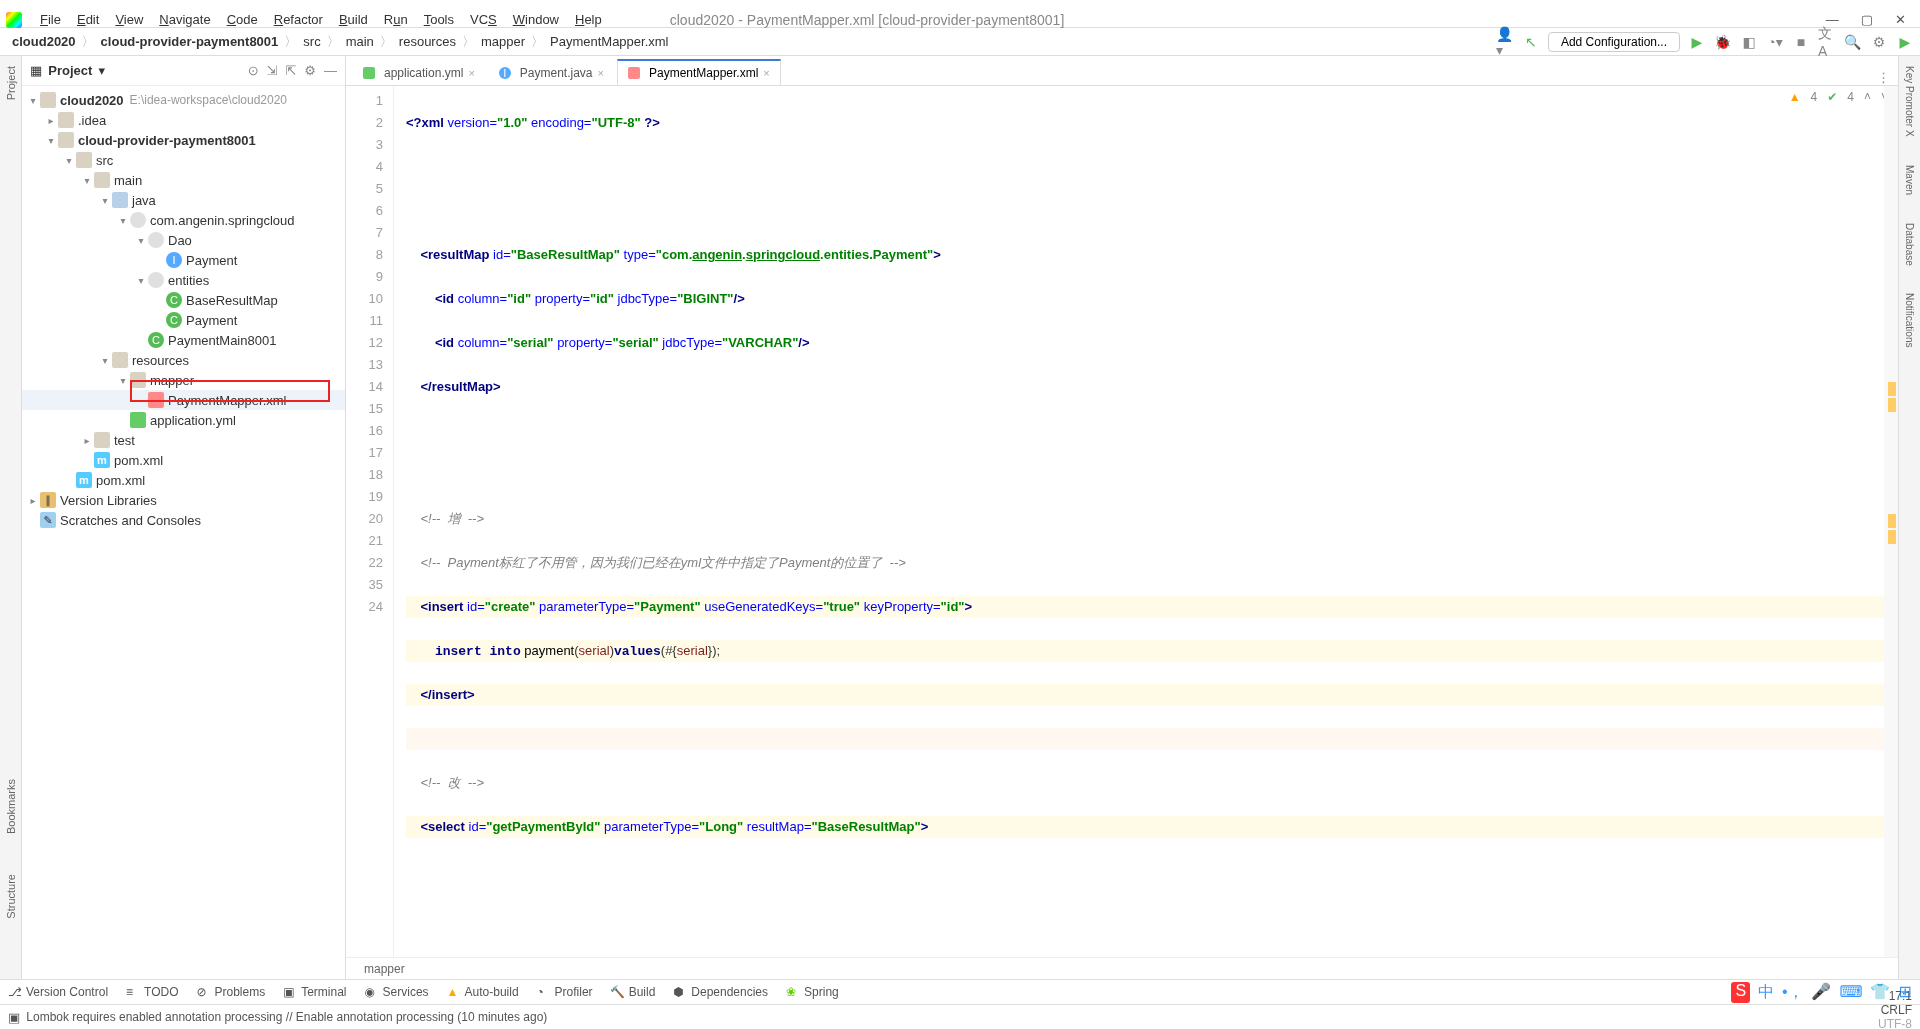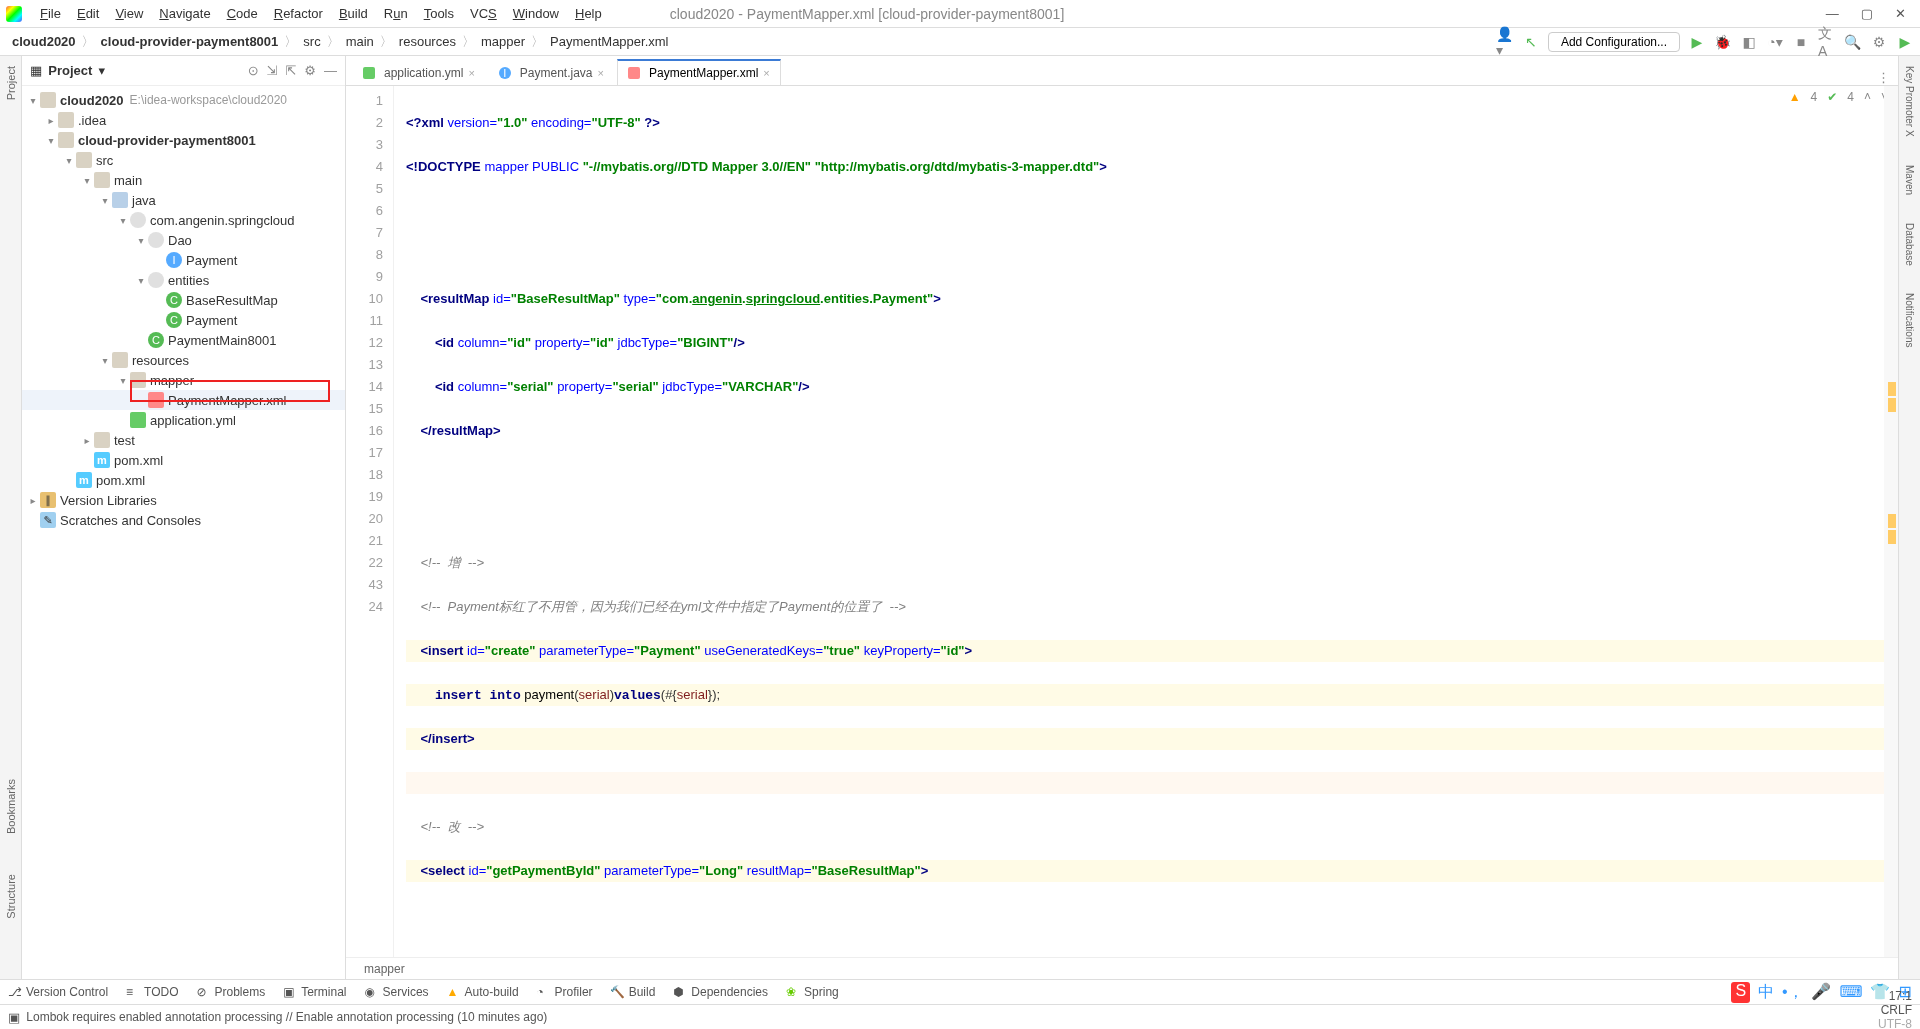--- a/index.html
+++ b/index.html
@@ -1,17 +1,17 @@
 <!DOCTYPE html>
 <html><head>
 <meta charset="utf-8">
 <style>
 * { margin: 0; padding: 0; box-sizing: border-box; font-family: "Segoe UI", Arial, sans-serif; }
 body { width: 1920px; height: 1029px; background: #fff; font-size: 13px; color: #333; overflow: hidden; display: flex; flex-direction: column; }
-.menubar { height: 28px; display: flex; align-items: center; padding: 4px 6px; border-bottom: 1px solid #ddd; }
+.menubar { height: 28px; display: flex; align-items: flex-start; padding: 12px 6px; border-bottom: 1px solid #ddd; }
 .menubar .logo { width: 16px; height: 16px; background: linear-gradient(135deg,#f55,#ff0,#0f0,#0ff,#55f); border-radius: 3px; margin-right: 10px; }
 .menubar .mi { padding: 0 8px; cursor: pointer; }
 .menubar .mi u { text-decoration: underline; }
 .menubar .title { margin-left: 60px; color: #888; font-size: 14px; flex: 0 0 auto; }
 .menubar .win { margin-left: auto; display: flex; gap: 22px; padding-right: 8px; color: #555; }
 .breadcrumb-row { height: 28px; display: flex; align-items: center; border-bottom: 1px solid #ddd; padding: 0 6px; }
 .crumb { padding: 0 6px; color: #333; }
 .sep { color: #aaa; }
 .crumb.bold { font-weight: bold; }
 .bc-right { margin-left: auto; display: flex; align-items: center; gap: 8px; }
@@ -316,26 +316,25 @@
           <div>13</div>
           <div>14</div>
           <div>15</div>
           <div>16</div>
           <div>17</div>
           <div>18</div>
           <div>19</div>
           <div>20</div>
           <div>21</div>
           <div>22</div>
-          <div>43</div>
+          <div>35</div>
           <div>24</div>
       </div>
       <div class="code">
 <div class="ln"><span class="k-tag">&lt;?xml</span> <span class="k-attr">version=</span><span class="k-str">"1.0"</span> <span class="k-attr">encoding=</span><span class="k-str">"UTF-8"</span> <span class="k-tag">?&gt;</span></div>
-<div class="ln"><span class="k-tag">&lt;!DOCTYPE</span> <span class="k-attr">mapper</span> <span class="k-attr">PUBLIC</span> <span class="k-str">"-//mybatis.org//DTD Mapper 3.0//EN"</span> <span class="k-str">"http://mybatis.org/dtd/mybatis-3-mapper.dtd"</span><span class="k-tag">&gt;</span></div>
 <div class="ln"></div>
 <div class="ln"></div>
 <div class="ln">    <span class="k-tag">&lt;resultMap</span> <span class="k-attr">id=</span><span class="k-str">"BaseResultMap"</span> <span class="k-attr">type=</span><span class="k-str">"com.<u>angenin</u>.<u>springcloud</u>.entities.Payment"</span><span class="k-tag">&gt;</span></div>
 <div class="ln">        <span class="k-tag">&lt;id</span> <span class="k-attr">column=</span><span class="k-str">"id"</span> <span class="k-attr">property=</span><span class="k-str">"id"</span> <span class="k-attr">jdbcType=</span><span class="k-str">"BIGINT"</span><span class="k-tag">/&gt;</span></div>
 <div class="ln">        <span class="k-tag">&lt;id</span> <span class="k-attr">column=</span><span class="k-str">"serial"</span> <span class="k-attr">property=</span><span class="k-str">"serial"</span> <span class="k-attr">jdbcType=</span><span class="k-str">"VARCHAR"</span><span class="k-tag">/&gt;</span></div>
 <div class="ln">    <span class="k-tag">&lt;/resultMap&gt;</span></div>
 <div class="ln"></div>
 <div class="ln"></div>
 <div class="ln">    <span class="k-comm">&lt;!--  增  --&gt;</span></div>
 <div class="ln">    <span class="k-comm">&lt;!--  Payment标红了不用管，因为我们已经在yml文件中指定了Payment的位置了  --&gt;</span></div>

